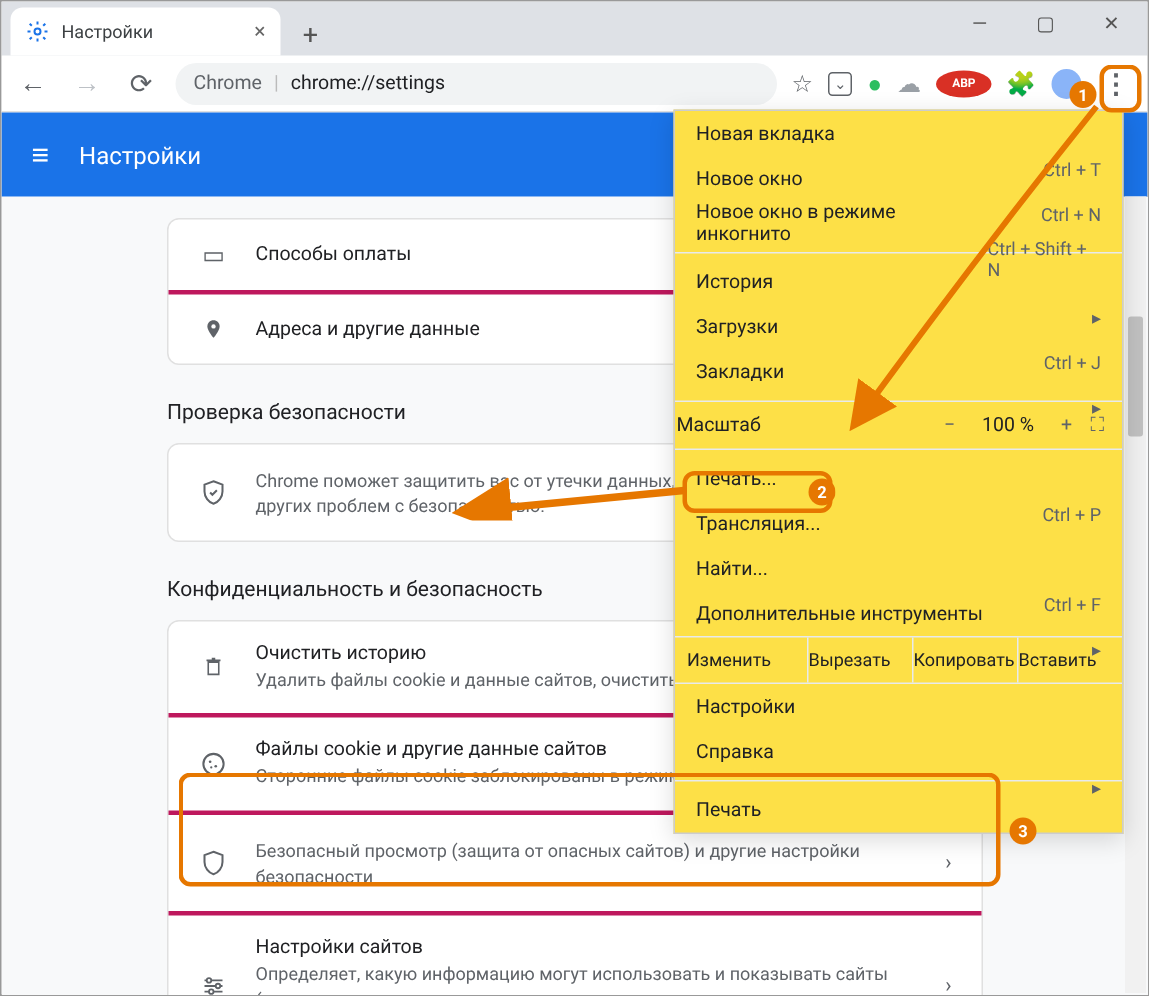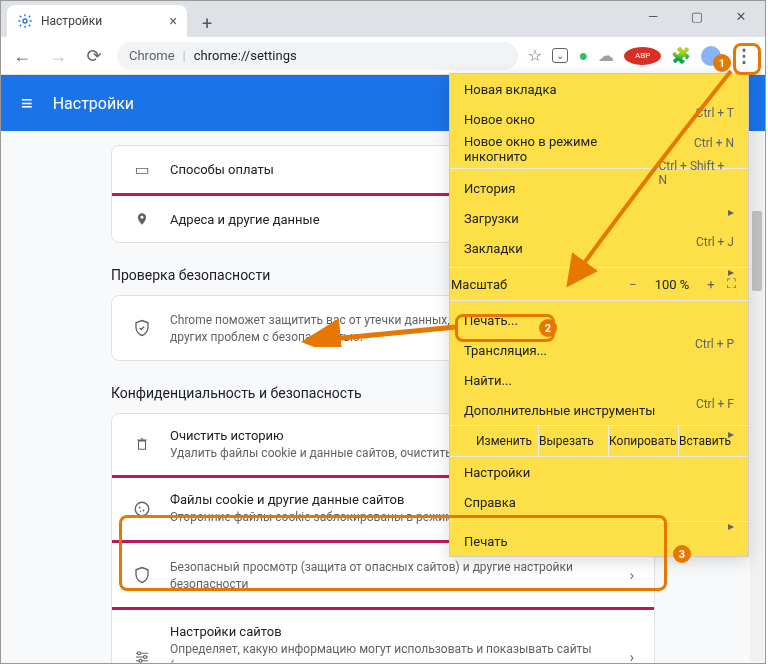--- a/index.html
+++ b/index.html
@@ -17,21 +17,21 @@
   .winbtn { width: 44px; height: 30px; display: flex; align-items: center; justify-content: center; color: #555; font-size: 13px; }
 
   
   .toolbar { height: 38px; background: #fff; display: flex; align-items: center; gap: 10px; padding: 0 8px; border-bottom: 1px solid #e0e0e0; }
   .navbtn { width: 26px; height: 26px; display: flex; align-items: center; justify-content: center; color: #5f6368; font-size: 18px; }
   .omnibox { flex: 1; height: 28px; border-radius: 14px; background: #f1f3f4; display: flex; align-items: center; padding: 12px 12px; gap: 8px; font-size: 13px; color: #5f6368; }
   .omnibox .chromelabel { color: #5f6368; }
   .omnibox .sep { color: #bbb; }
   .omnibox .path { color: #202124; }
   .ext-icons { display: flex; align-items: center; gap: 10px; }
-  .abp { background: #d93025; color: #fff; font-size: 8px; font-weight: normal; display: flex; align-items: center; justify-content: center; border-radius: 50%; width: 37px; height: 18px; }
+  .abp { background: #d93025; color: #fff; font-size: 8px; font-weight: bold; display: flex; align-items: center; justify-content: center; border-radius: 50%; width: 37px; height: 18px; }
   .puzzle { color: #5f6368; font-size: 16px; }
   .avatar { width: 20px; height: 20px; border-radius: 50%; background: #8ab4f8; }
   .menu3dots { width: 26px; height: 32px; display: flex; align-items: center; justify-content: center; color: #5f6368; font-size: 18px; font-weight: bold; }
 
   
   .bluebar { height: 56px; background: #1a73e8; color: #fff; display: flex; align-items: center; padding: 0 20px; gap: 20px; font-size: 16px; }
   .hamburger { font-size: 20px; }
 
   
   .content { background: #f8f9fa; height: calc(100% - 36px - 38px - 56px); overflow-y: auto; padding: 0 0 20px 0; position: relative; }
@@ -54,21 +54,21 @@
   .mitem { display: flex; align-items: center; justify-content: space-between; padding: 6px 14px; height: 30px; }
   .mitem .sc { color: #5f6368; font-size: 12px; margin-top: 48px; }
   .msep { height: 1px; background: #e8eaed; margin: 4px 0; }
   .zoomrow { display: flex; align-items: center; padding: 4px 1px; gap: 4px; }
   .zoomrow .lbl { flex: 1; }
   .zoomrow .btn { width: 24px; text-align: center; color: #5f6368; }
   .zoomrow .pct { width: 46px; text-align: center; }
   .zoomrow .full { width: 20px; color: #5f6368; }
   .editrow { display: flex; align-items: stretch; border-top: 1px solid #e8eaed; border-bottom: 1px solid #e8eaed; }
   .editrow > div { padding: 8px 0; text-align: left; font-size: 12px; }
-  .editrow .elbl { flex: 1; text-align: left; padding-left: 26px; color: #202124; }
+  .editrow .elbl { flex: 1; text-align: left; padding-left: 8px; color: #202124; }
   .editrow .ebtn { width: 70px; border-left: 1px solid #e8eaed; }
 
   
   .hl-box { position: absolute; border: 3px solid #e67700; border-radius: 8px; pointer-events: none; z-index: 40; }
   .badge { position: absolute; width: 18px; height: 18px; border-radius: 50%; background: #e67700; color: #fff; font-size: 11px; font-weight: bold; display: flex; align-items: center; justify-content: center; z-index: 41; }
 
   
   .arrow { position: absolute; z-index: 30; pointer-events: none; }
 </style>
 </head>

